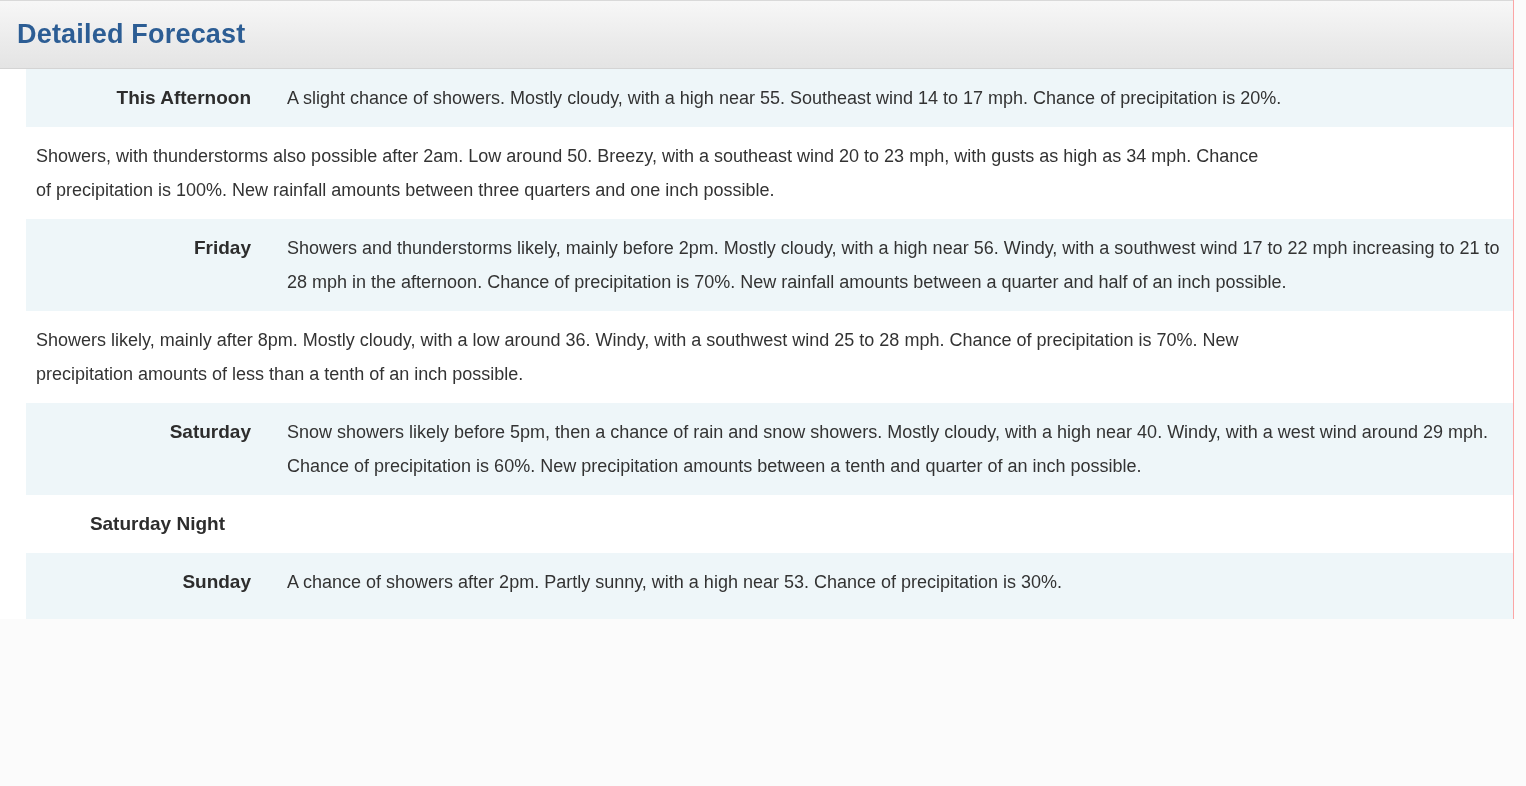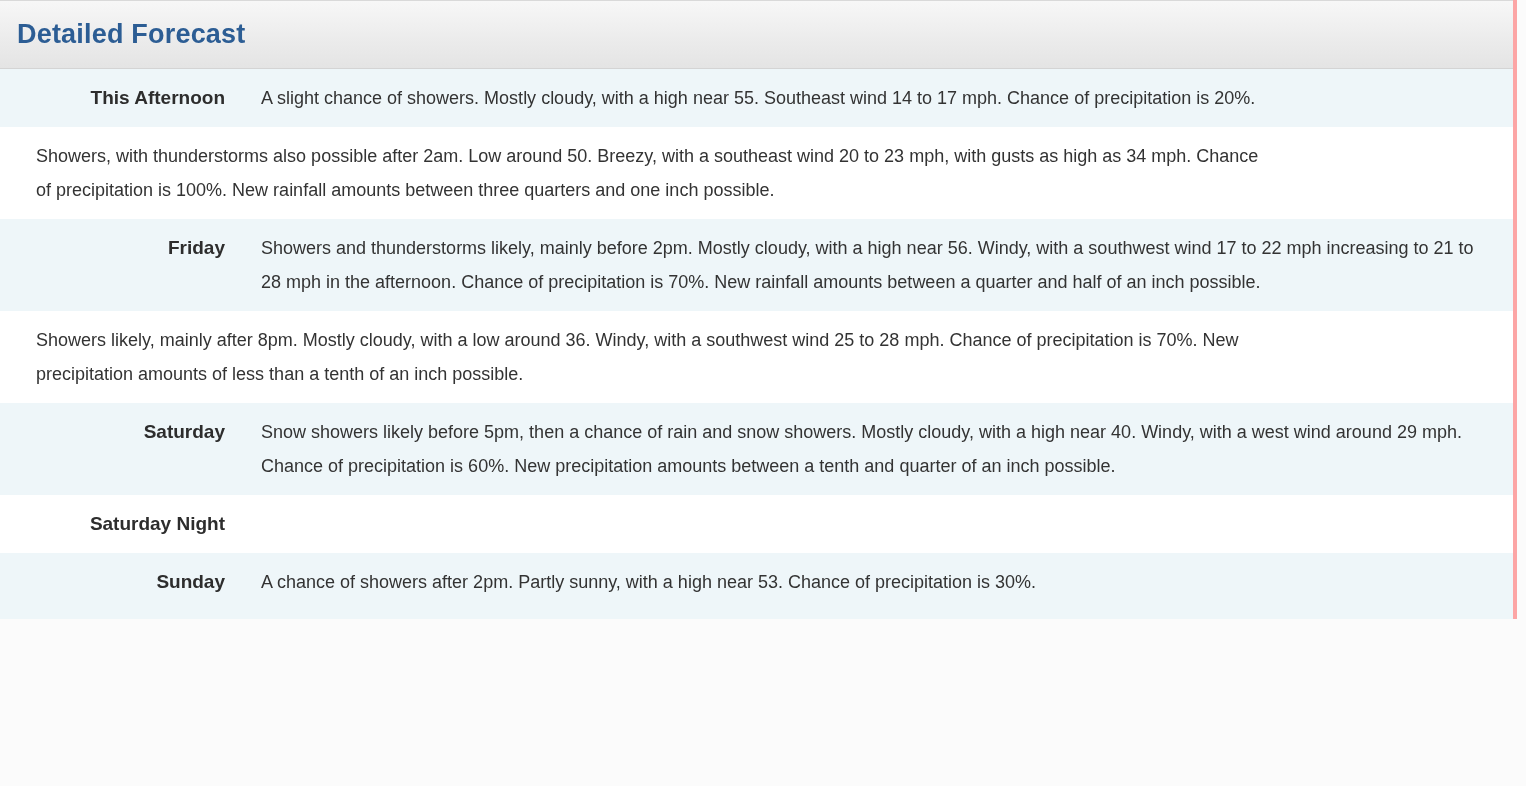--- a/index.html
+++ b/index.html
@@ -13,21 +13,21 @@
     width: 1526px;
     height: 786px;
     overflow: hidden;
     background: #fbfbfb;
   }
   .panel {
     position: absolute;
     top: 0;
     left: 0;
     width: 1513px;
-    border-right: 4px solid #fca5a5;
+    border-right: 1px solid #fca5a5;
     background: #ffffff;
   }
   .panel-heading {
     height: 69px;
     background: linear-gradient(to bottom, #f7f7f7 0%, #ececec 55%, #e4e4e4 100%);
     border-top: 1px solid #d9d9d9;
     border-bottom: 1px solid #d4d4d4;
     display: flex;
     align-items: center;
     padding-left: 17px;
@@ -38,20 +38,21 @@
     font-size: 27px;
     font-weight: bold;
     letter-spacing: 0.2px;
   }
   .row-forecast {
     display: flex;
     padding: 12px 0 12px 0;
   }
   .row-alt {
     background: #eef6f9;
+    margin-left: 26px;
   }
   .row-white {
     background: #ffffff;
   }
   .row-last {
     padding-bottom: 20px; 
   }
   .forecast-label {
     width: 225px;
     flex: 0 0 225px;

